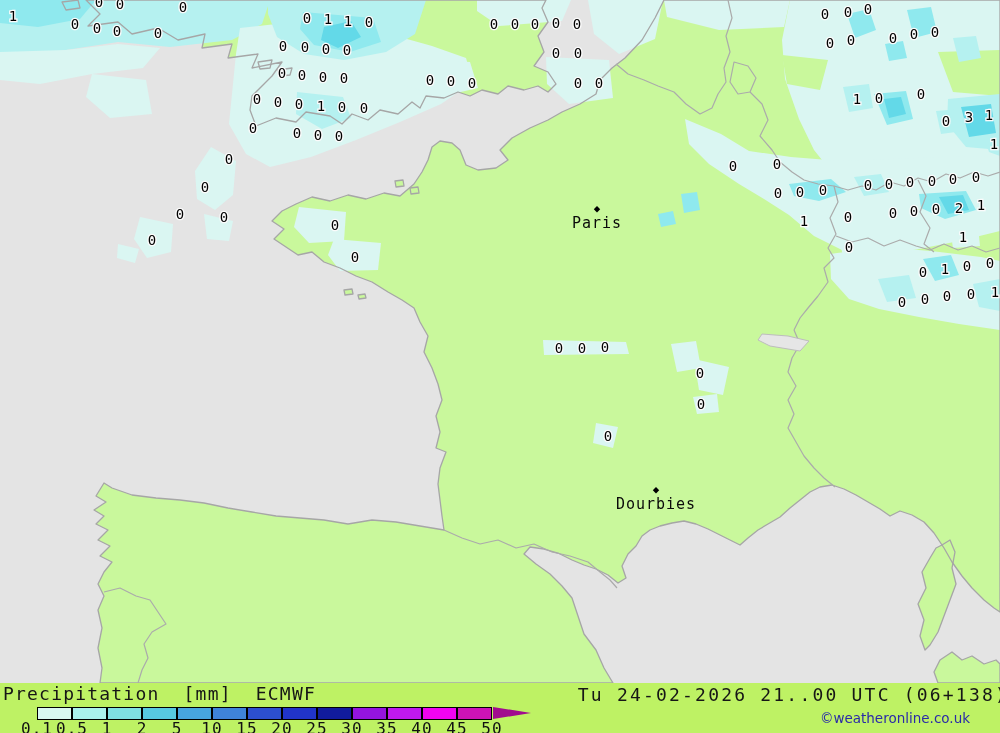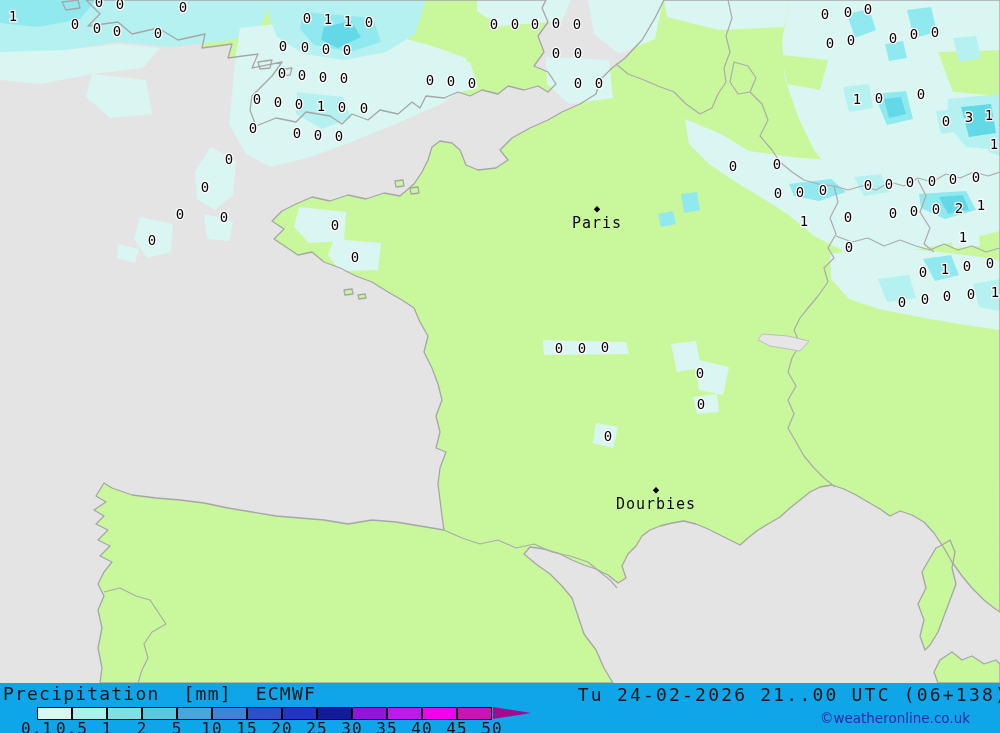--- a/index.html
+++ b/index.html
@@ -20,21 +20,21 @@
   .lake{fill:#e6e6e6;stroke:#bdbdbd;stroke-width:1;}
   text.pnum{
     font-family:"DejaVu Sans Mono",monospace;font-size:14px;fill:#000;
     stroke:#fbfbfb;stroke-width:2.6px;paint-order:stroke;text-anchor:middle;
   }
   text.city{
     font-family:"DejaVu Sans Mono",monospace;font-size:15px;fill:#0a0a0a;
     letter-spacing:1px;text-anchor:middle;
   }
   #footer{
-    position:absolute;left:0;top:683px;width:1000px;height:50px;background:#0ea5e9;
+    position:absolute;left:0;top:683px;width:1000px;height:50px;background:#bef264;
   }
   #legend-title{
     position:absolute;left:3px;top:0px;font-size:18px;letter-spacing:1.2px;
     color:#161616;white-space:pre;
   }
   #forecast-datetime{
     position:absolute;right:-8px;top:1px;font-size:18px;letter-spacing:2.2px;
     color:#161616;white-space:pre;
   }
   #copyright-link{

